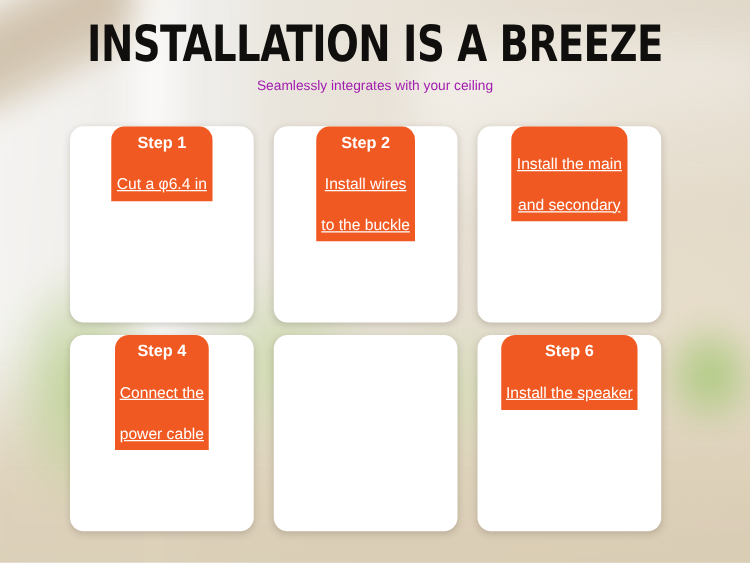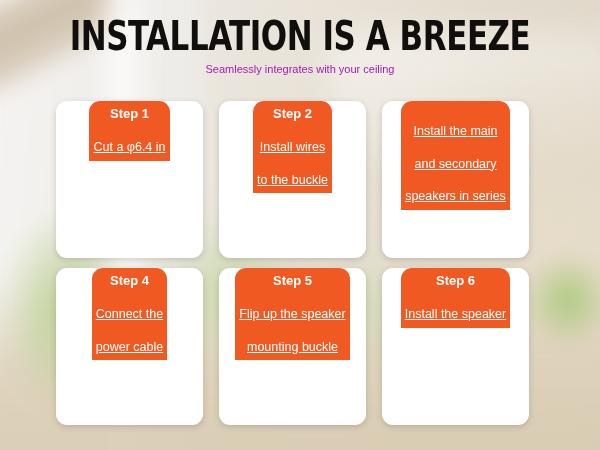--- a/index.html
+++ b/index.html
@@ -308,21 +308,20 @@
           <div class="finger" style="left:2px;top:34px;transform:rotate(16deg);"></div>
         </div>
       </div>
     </div>
   </div>
 
   <div class="card">
     <div class="card-head">
       <div class="step-desc">Install the main</div>
       <div class="step-desc">and secondary</div>
-      <div class="step-desc">speakers in series</div>
     </div>
     <div class="card-body">
       <div class="spk-wrap">
         <div class="spk-base"></div>
         <div class="spk-inner"></div>
         <div class="clip"></div>
         <div class="magnet" style="top:22px;"></div>
         <div class="xo-board" style="top:70px;"></div>
         <div class="terminal" style="left:72px;top:64px;"></div>
         <div class="blackblock" style="left:80px;top:34px;"></div>
@@ -348,25 +347,20 @@
         <div class="socket-face"></div>
       </div>
       <div class="plug-top"></div>
       <div class="plug"></div>
       <div class="thumb4"></div>
       <div class="hand4"></div>
     </div>
   </div>
 
   <div class="card">
-    <div class="card-head">
-      <div class="step-label">Step 5</div>
-      <div class="step-desc">Flip up the speaker</div>
-      <div class="step-desc">mounting buckle</div>
-    </div>
     <div class="card-body">
       <div class="spk5-body">
         <div class="vent" style="left:14px;top:24px;"></div>
         <div class="vent" style="left:34px;top:27px;"></div>
         <div class="vent" style="left:54px;top:27px;"></div>
         <div class="vent" style="left:72px;top:24px;"></div>
       </div>
       <div class="spk5-top"></div>
       <div class="arrow5" style="left:18px;top:24px;">
         <svg viewBox="0 0 24 26">

